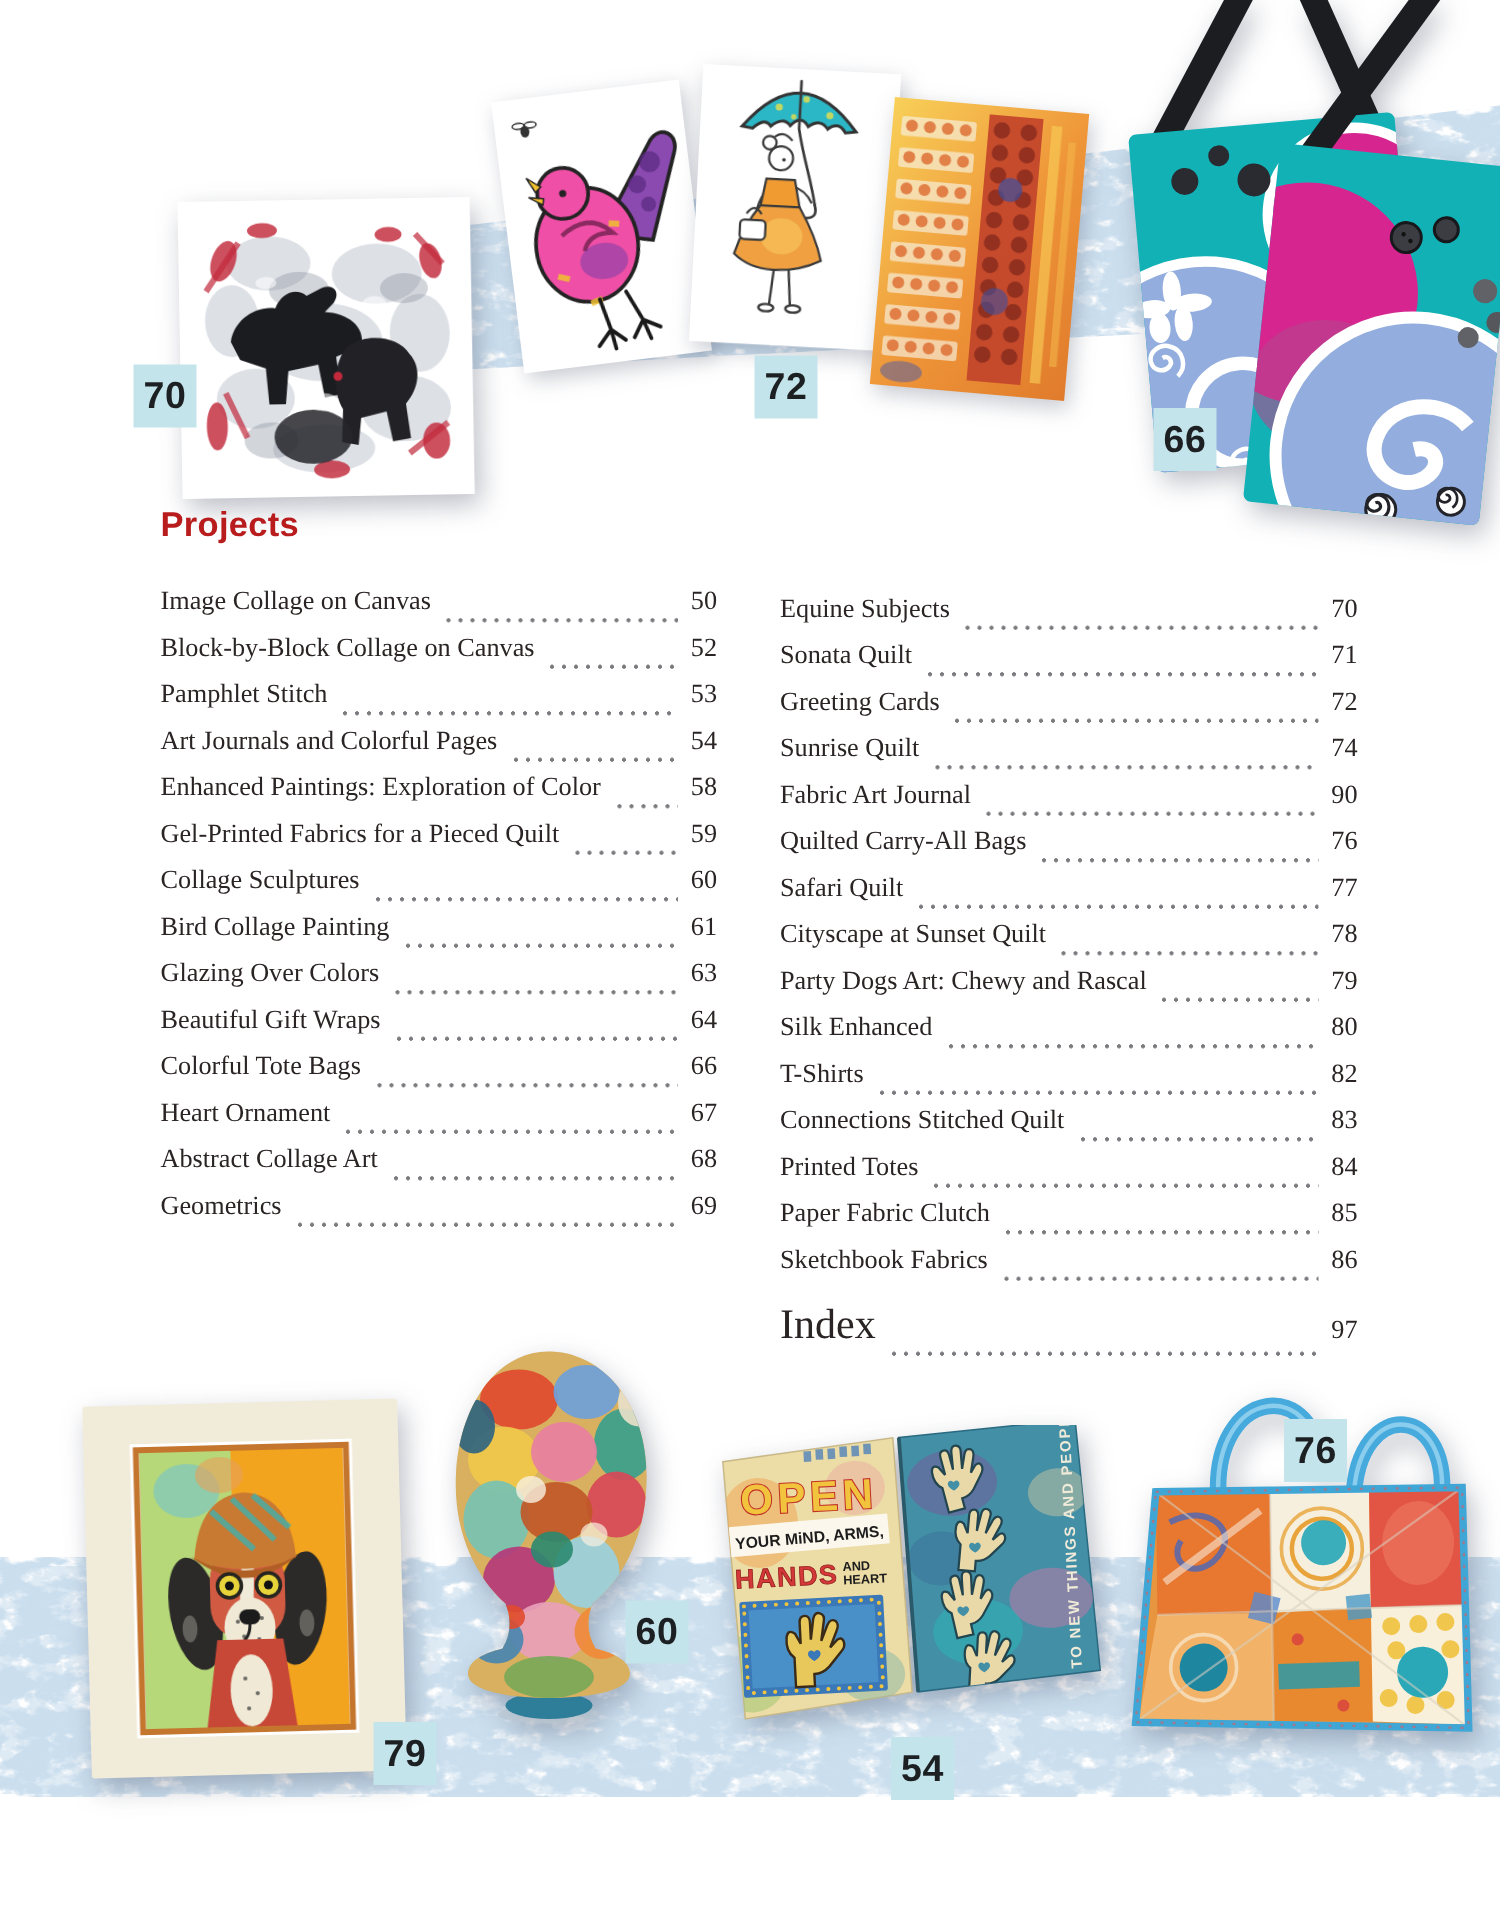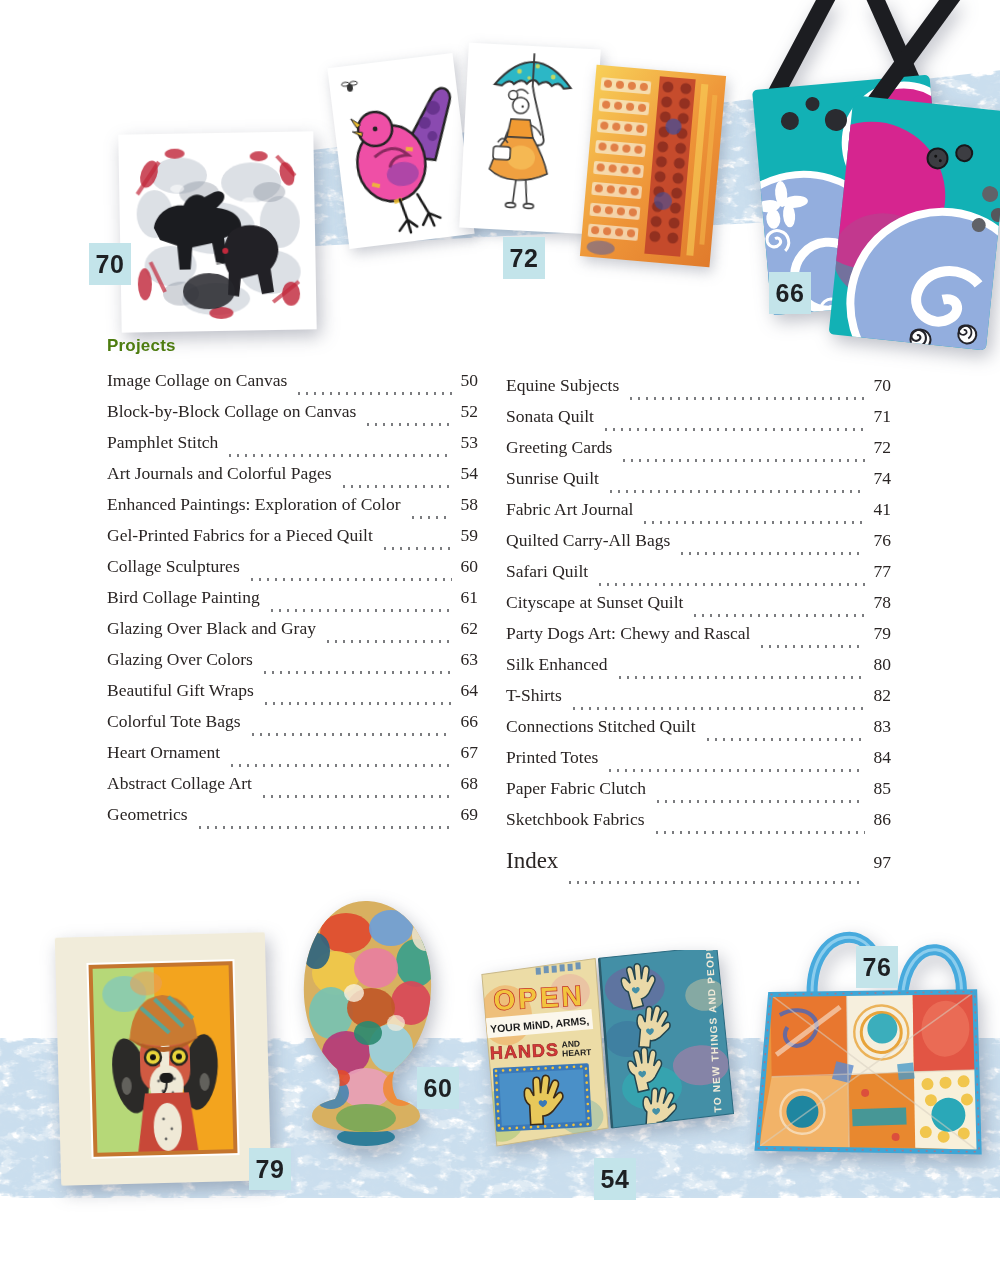--- a/index.html
+++ b/index.html
@@ -17,34 +17,34 @@
   .soft{filter:drop-shadow(3px 5px 7px rgba(55,60,85,.28));}
 
   
   .plabel{position:absolute;z-index:6;width:42px;height:42px;
           background:var(--label-bg,#c3e4ea);color:var(--label-text,#1d2023);
           display:flex;align-items:center;justify-content:center;
           font-size:25px;font-weight:700;letter-spacing:.5px;}
 
   
   .toc{position:absolute;left:107px;top:336px;width:800px;z-index:3;}
-  .toc h2{margin:0 0 14px 0;font-size:17px;font-weight:700;color:#4d7c0f;letter-spacing:.2px;}
+  .toc h2{margin:0 0 27px 0;font-size:23px;font-weight:700;color:#b91c1c;letter-spacing:.2px;}
   .cols{display:flex;}
   .col{width:371px;}
-  .col.right{width:385px;margin-left:28px;padding-top:5px;text-align:center;}
+  .col.right{width:385px;margin-left:42px;padding-top:5px;text-align:center;}
   .toc-row{display:flex;align-items:baseline;height:31px;
            font-family:"Liberation Serif","DejaVu Serif",serif;
            font-size:17.5px;color:var(--toc-text,#2a2524);}
   .toc-row .t{white-space:nowrap;}
   .toc-row .dots{flex:1;align-self:flex-end;height:3px;margin:0 9px 6px 8px;
            background-image:radial-gradient(circle,#7b7c7f 1.2px,rgba(0,0,0,0) 1.5px);
            background-size:8px 3px;background-repeat:repeat-x;background-position:left bottom;}
   .toc-row .p{white-space:nowrap;}
   .toc-row.index-row{height:42px;padding-top:8px;}
-  .toc-row.index-row .t{font-size:23px;}
+  .toc-row.index-row .t{font-size:28px;}
 </style>
 </head>
 <body>
 
 <div class="page">
 
   <svg class="band" style="left:278px;top:58px;width:725px;height:205px" viewBox="0 0 725 205">
     <defs>
       <filter id="chalkA" x="-10%" y="-20%" width="120%" height="140%">
         <feTurbulence type="fractalNoise" baseFrequency="0.05 0.09" numOctaves="4" seed="11" result="n"></feTurbulence>
@@ -396,25 +396,20 @@
     <span class="dots"></span>
     <span class="p">60</span>
   </div>
 
   <div class="toc-row">
     <span class="t">Bird Collage Painting</span>
     <span class="dots"></span>
     <span class="p">61</span>
   </div>
 
-  <div class="toc-row">
-    <span class="t">Glazing Over Black and Gray</span>
-    <span class="dots"></span>
-    <span class="p">62</span>
-  </div>
 
   <div class="toc-row">
     <span class="t">Glazing Over Colors</span>
     <span class="dots"></span>
     <span class="p">63</span>
   </div>
 
   <div class="toc-row">
     <span class="t">Beautiful Gift Wraps</span>
     <span class="dots"></span>
@@ -466,21 +461,21 @@
 
   <div class="toc-row">
     <span class="t">Sunrise Quilt</span>
     <span class="dots"></span>
     <span class="p">74</span>
   </div>
 
   <div class="toc-row">
     <span class="t">Fabric Art Journal</span>
     <span class="dots"></span>
-    <span class="p">41</span>
+    <span class="p">90</span>
   </div>
 
   <div class="toc-row">
     <span class="t">Quilted Carry-All Bags</span>
     <span class="dots"></span>
     <span class="p">76</span>
   </div>
 
   <div class="toc-row">
     <span class="t">Safari Quilt</span>

